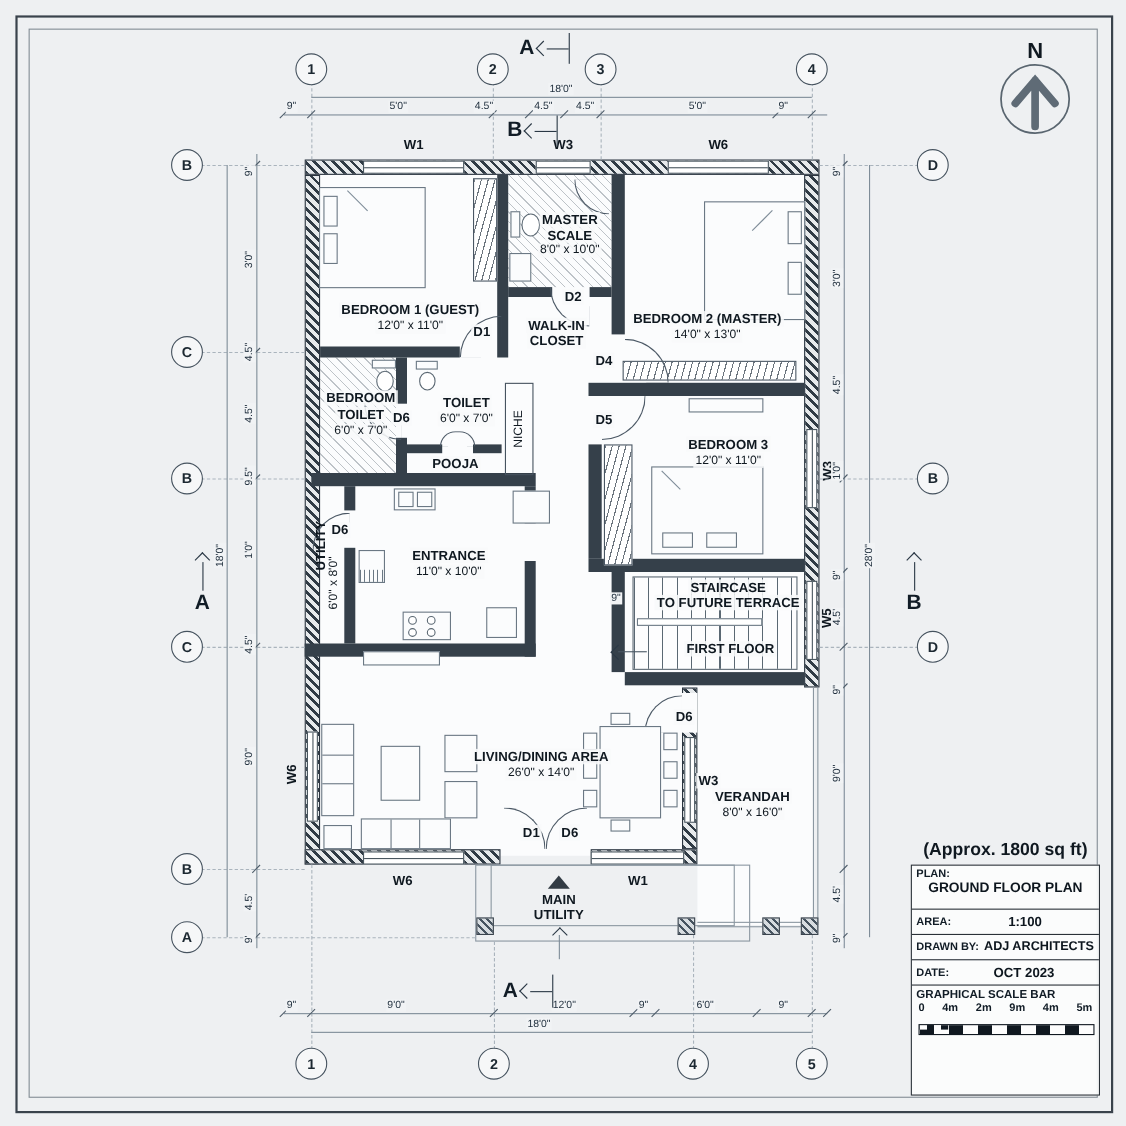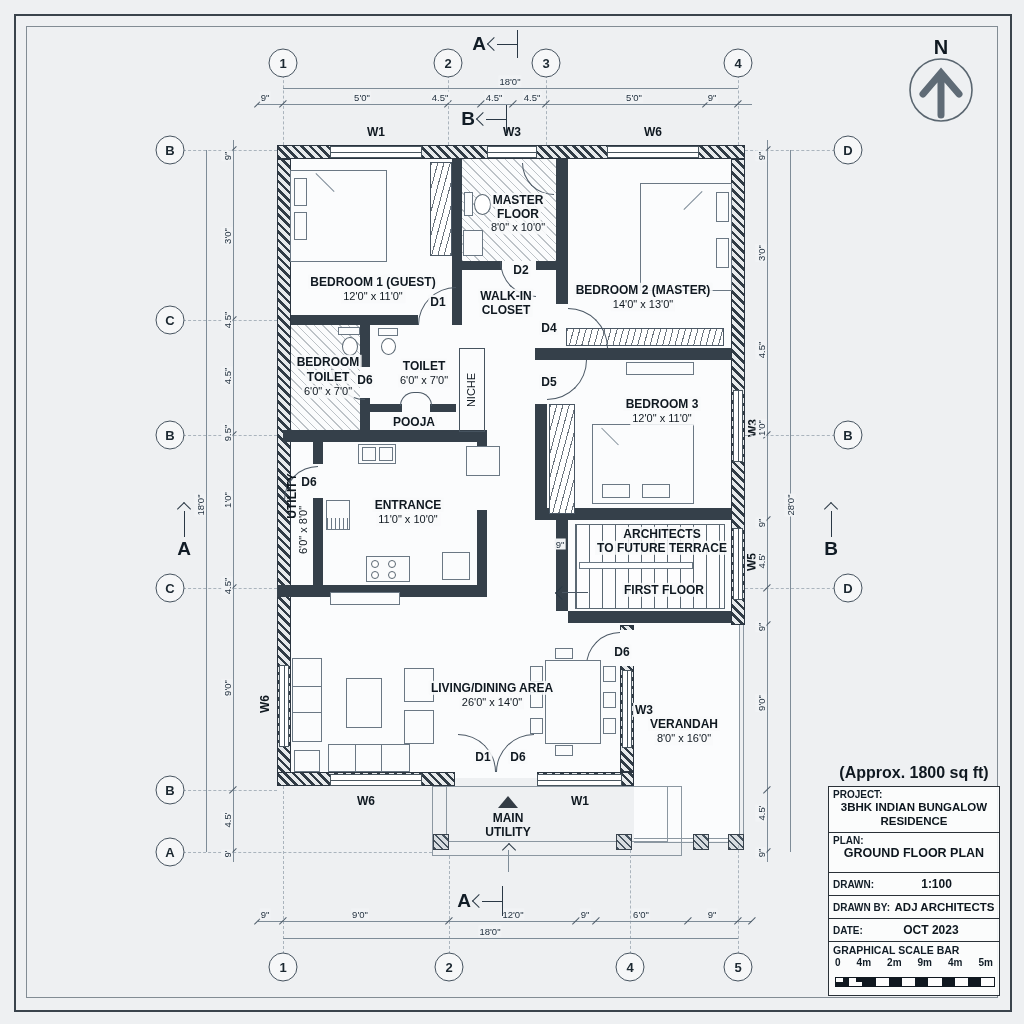--- a/index.html
+++ b/index.html
@@ -192,40 +192,40 @@
   <div class="a furn" style="left:555px;top:648px;width:18px;height:11px"></div>
   <div class="a furn" style="left:555px;top:745px;width:18px;height:11px"></div>
 
   <div class="a tri" style="left:498px;top:796px"></div>
   <div class="a ln" style="left:508px;top:850px;width:1px;height:22px"></div>
   <div class="ch chu" style="left:508.5px;top:850px"></div>
 
   <div class="lb n12" style="left:373px;top:282px">BEDROOM 1 (GUEST)</div>
   <div class="lb n11" style="left:373px;top:297px">12'0" x 11'0"</div>
   <div class="lb n12" style="left:518px;top:200px">MASTER</div>
-  <div class="lb n12" style="left:518px;top:214px">FLOOR</div>
+  <div class="lb n12" style="left:518px;top:214px">SCALE</div>
   <div class="lb n11" style="left:518px;top:228px">8'0" x 10'0"</div>
   <div class="lb n12" style="left:506px;top:296px">WALK-IN</div>
   <div class="lb n12" style="left:506px;top:310px">CLOSET</div>
   <div class="lb n12" style="left:643px;top:290px">BEDROOM 2 (MASTER)</div>
   <div class="lb n11" style="left:643px;top:305px">14'0" x 13'0"</div>
   <div class="lb n12" style="left:328px;top:362px">BEDROOM</div>
   <div class="lb n12" style="left:328px;top:377px">TOILET</div>
   <div class="lb n11" style="left:328px;top:392px">6'0" x 7'0"</div>
   <div class="lb n12" style="left:424px;top:366px">TOILET</div>
   <div class="lb n11" style="left:424px;top:381px">6'0" x 7'0"</div>
   <div class="lb n12" style="left:414px;top:422px">POOJA</div>
   <div class="lb n11 vl" style="left:472px;top:390px;background:transparent">NICHE</div>
   <div class="lb n12" style="left:662px;top:404px">BEDROOM 3</div>
   <div class="lb n11" style="left:662px;top:419px">12'0" x 11'0"</div>
   <div class="lb n12" style="left:408px;top:505px">ENTRANCE</div>
   <div class="lb n11" style="left:408px;top:520px">11'0" x 10'0"</div>
   <div class="lb n12 vl" style="left:292px;top:496px;background:transparent">UTILITY</div>
   <div class="lb n11 vl" style="left:304px;top:530px;background:transparent">6'0" x 8'0"</div>
-  <div class="lb n12" style="left:662px;top:534px">ARCHITECTS</div>
+  <div class="lb n12" style="left:662px;top:534px">STAIRCASE</div>
   <div class="lb n12" style="left:662px;top:548px">TO FUTURE TERRACE</div>
   <div class="lb n12" style="left:664px;top:590px">FIRST FLOOR</div>
   <div class="dm" style="left:560px;top:544px">9"</div>
   <div class="lb n12" style="left:492px;top:688px">LIVING/DINING AREA</div>
   <div class="lb n11" style="left:492px;top:703px">26'0" x 14'0"</div>
   <div class="lb n12" style="left:684px;top:724px">VERANDAH</div>
   <div class="lb n11" style="left:684px;top:739px">8'0" x 16'0"</div>
   <div class="lb n12" style="left:508px;top:818px;background:transparent">MAIN</div>
   <div class="lb n12" style="left:508px;top:832px;background:transparent">UTILITY</div>
 
@@ -378,30 +378,26 @@
 <div class="ln" style="left:502px;top:886px;width:1.2px;height:30px;background:#2a3845"></div>
 <div class="ch chu" style="left:184px;top:509px"></div>
 <div class="ln" style="left:184px;top:511px;width:1.2px;height:26px;background:#2a3845"></div>
 <div class="sec" style="left:184px;top:549px">A</div>
 <div class="ch chu" style="left:831px;top:509px"></div>
 <div class="ln" style="left:831px;top:511px;width:1.2px;height:26px;background:#2a3845"></div>
 <div class="sec" style="left:831px;top:549px">B</div>
 
 <div class="lb" style="left:914px;top:773px;font-size:16px;font-weight:600;background:transparent">(Approx. 1800 sq ft)</div>
 <div class="a tb" style="left:828px;top:786px;width:172px;height:210px">
-  <div class="tbrow" style="height:46px">
-    <div class="tblab">PROJECT:</div>
-    <div class="tbval" style="padding:0 8px;white-space:normal">3BHK INDIAN BUNGALOW RESIDENCE</div>
-  </div>
   <div class="tbrow" style="height:40px">
     <div class="tblab">PLAN:</div>
     <div class="tbval" style="font-size:12.5px">GROUND FLOOR PLAN</div>
   </div>
   <div class="tbrow" style="height:23px;display:flex;align-items:center">
-    <div class="tblab" style="padding-top:0">DRAWN:</div>
+    <div class="tblab" style="padding-top:0">AREA:</div>
     <div class="tbval" style="flex:1;font-size:12px">1:100</div>
   </div>
   <div class="tbrow" style="height:23px;display:flex;align-items:center">
     <div class="tblab" style="padding-top:0">DRAWN BY:</div>
     <div class="tbval" style="flex:1;font-size:11.5px">ADJ ARCHITECTS</div>
   </div>
   <div class="tbrow" style="height:23px;display:flex;align-items:center">
     <div class="tblab" style="padding-top:0">DATE:</div>
     <div class="tbval" style="flex:1;font-size:12px">OCT 2023</div>
   </div>

